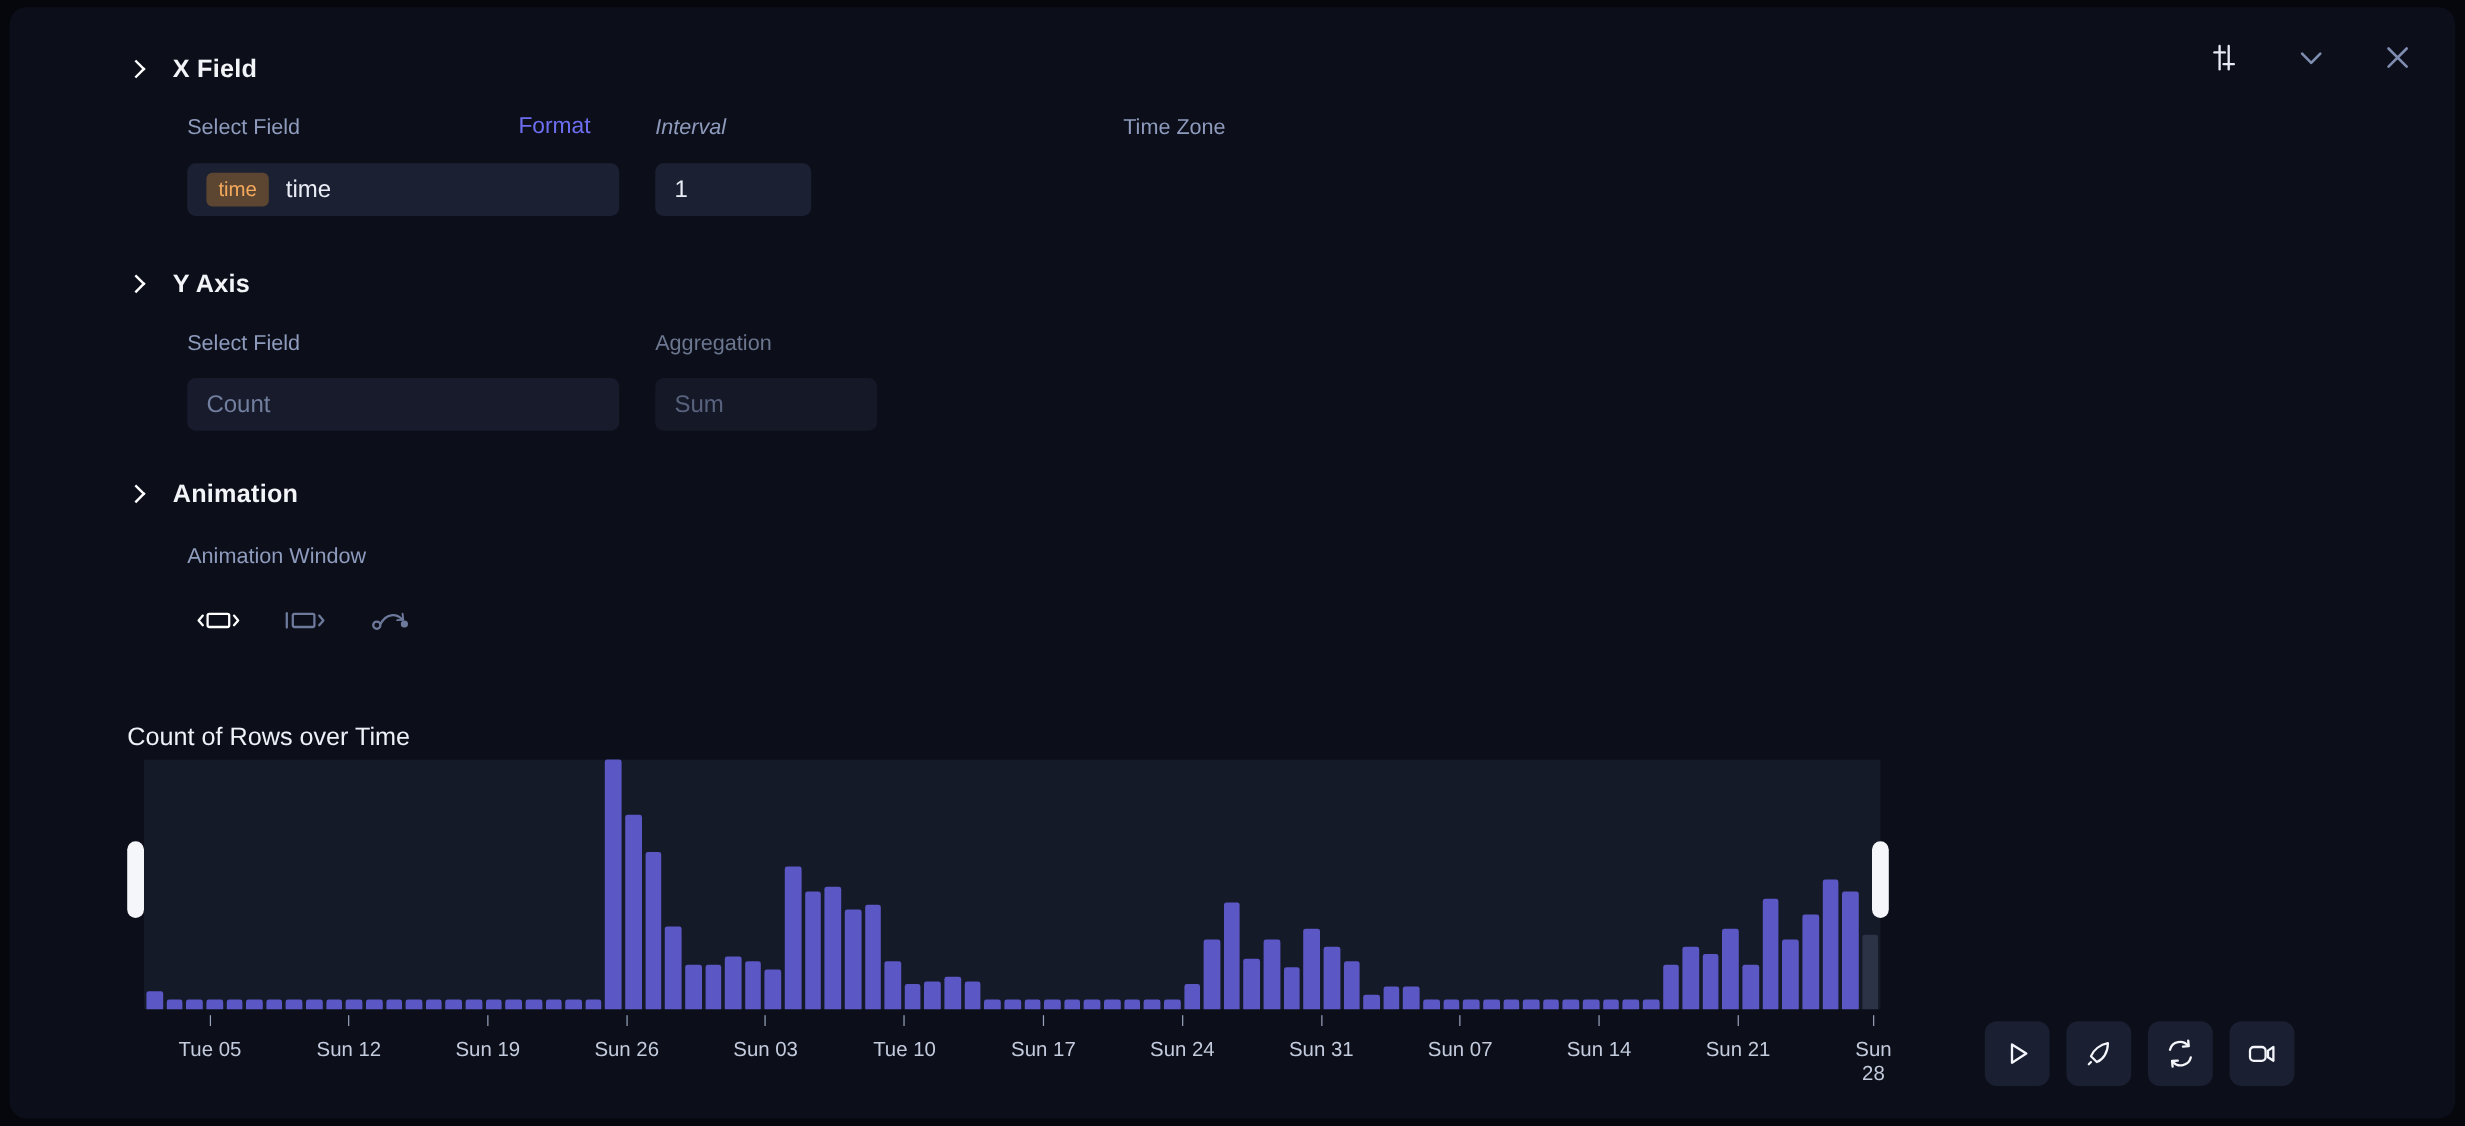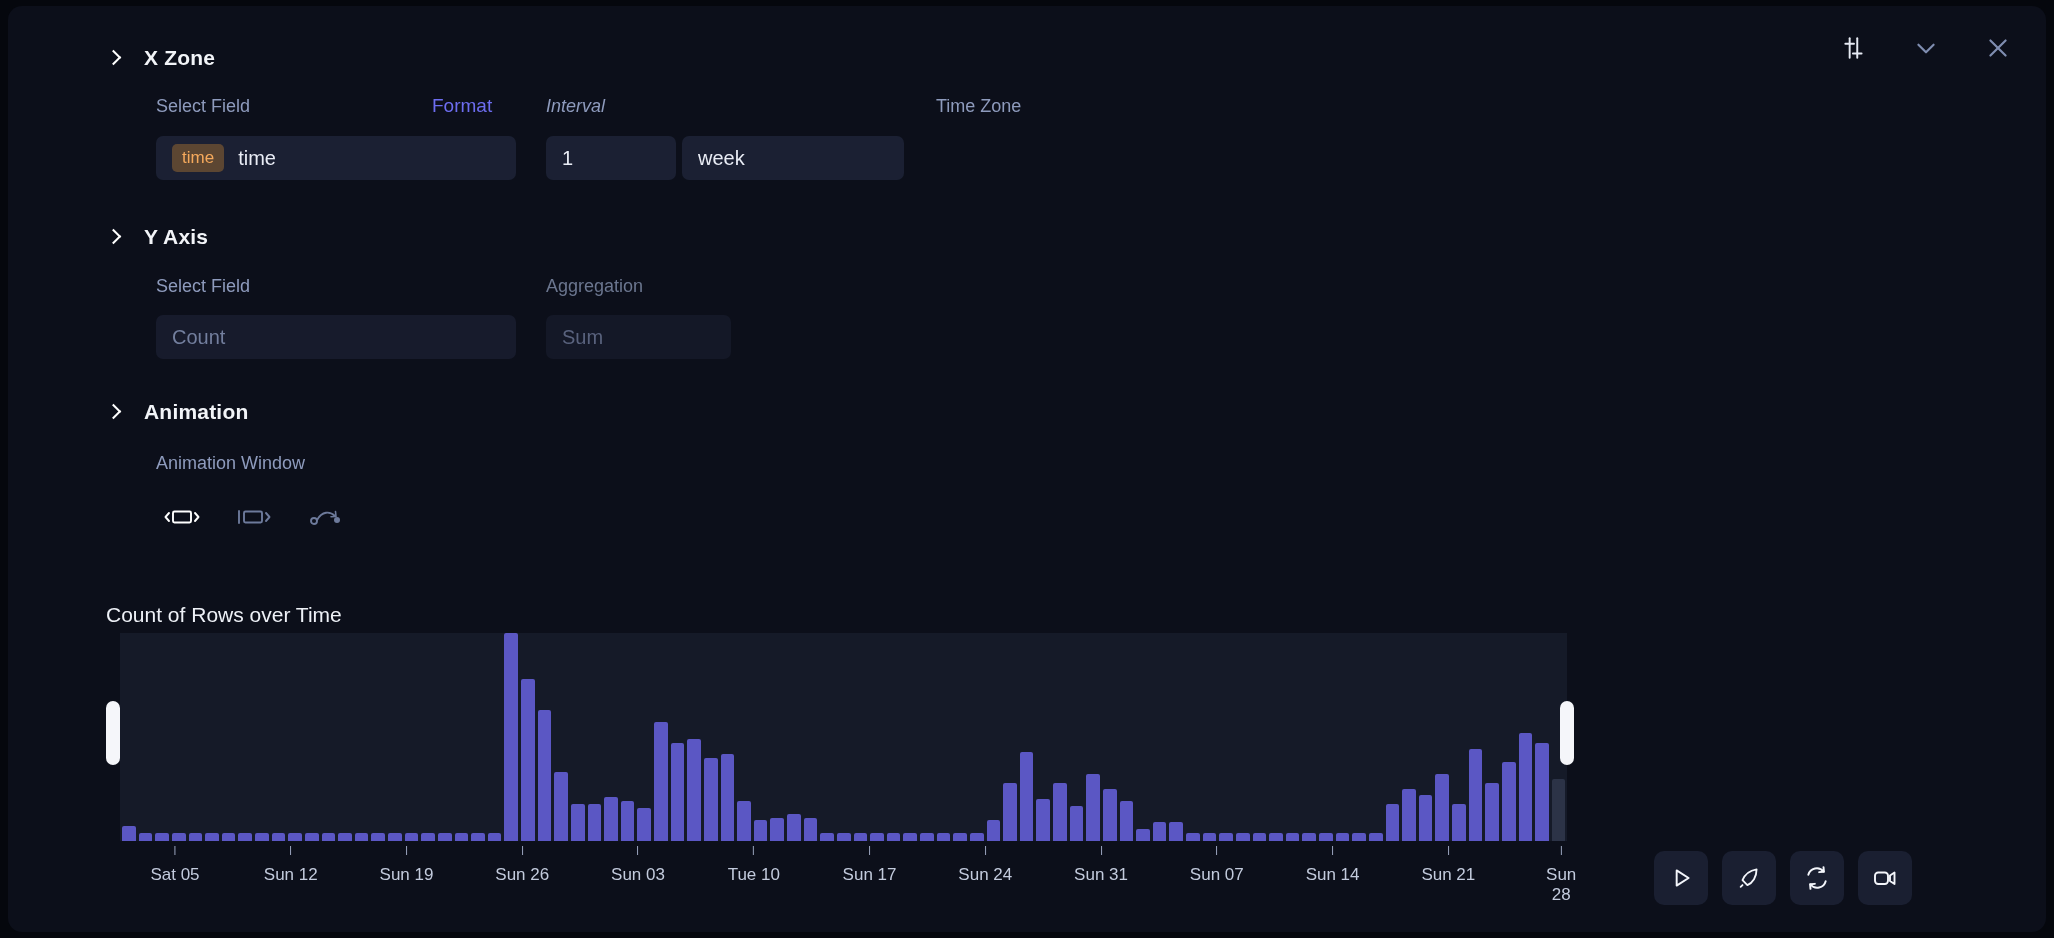--- a/index.html
+++ b/index.html
@@ -187,37 +187,34 @@
     <button class="tb-btn" title="Close">
       <svg width="26" height="26" viewBox="0 0 24 24" fill="none" stroke="#7f8db0" stroke-width="2" stroke-linecap="round">
         <line x1="5" y1="5" x2="19" y2="19"></line>
           <line x1="19" y1="5" x2="5" y2="19"></line>
       </svg>
     </button>
   </div>
 
   <div class="section-head" style="left:98px; top:40px;">
     <span class="chev"></span>
-    <span class="section-title">X Zone</span>
+    <span class="section-title">X Field</span>
   </div>
 
   <div class="field-label" style="left:148px; top:90px;">Select Field</div>
   <div class="format-link" style="left:424px; top:89px;">Format</div>
   <div class="field-label" style="left:538px; top:90px;font-style:italic;">Interval</div>
   <div class="field-label" style="left:928px; top:90px;">Time Zone</div>
 
   <div class="input-box" style="left:148px; top:130px; width:360px; height:44px;">
     <span class="pill">time</span>
     <span class="val">time</span>
   </div>
   <div class="input-box" style="left:538px; top:130px; width:130px; height:44px;">
     <span class="val">1</span>
-  </div>
-  <div class="input-box" style="left:674px; top:130px; width:222px; height:44px;">
-    <span class="val">week</span>
   </div>
 
   <div class="section-head" style="left:98px; top:219px;">
     <span class="chev"></span>
     <span class="section-title">Y Axis</span>
   </div>
 
   <div class="field-label" style="left:148px; top:270px;">Select Field</div>
   <div class="field-label" style="left:538px; top:270px; color:#6b768f;">Aggregation</div>
 
@@ -350,21 +347,21 @@
       <div class="bar" title="wk84: 38" style="height: 38%;"></div>
       <div class="bar" title="wk85: 52" style="height: 52%;"></div>
       <div class="bar" title="wk86: 47" style="height: 47%;"></div>
       <div class="bar dim" title="wk87: 30" style="height: 30%;"></div>
     </div>
 
   <div class="handle" style="left:98px; top:695px;"></div>
   <div class="handle" style="left:1552px; top:695px;"></div>
 
   <div class="ticks" id="ticks" style="left:112px; top:840px; width:1447px; height:50px;">
-      <div class="tick" style="left: 3.8%;"><span class="mark"></span><span>Sat 05</span></div>
+      <div class="tick" style="left: 3.8%;"><span class="mark"></span><span>Tue 05</span></div>
       <div class="tick" style="left: 11.8%;"><span class="mark"></span><span>Sun 12</span></div>
       <div class="tick" style="left: 19.8%;"><span class="mark"></span><span>Sun 19</span></div>
       <div class="tick" style="left: 27.8%;"><span class="mark"></span><span>Sun 26</span></div>
       <div class="tick" style="left: 35.8%;"><span class="mark"></span><span>Sun 03</span></div>
       <div class="tick" style="left: 43.8%;"><span class="mark"></span><span>Tue 10</span></div>
       <div class="tick" style="left: 51.8%;"><span class="mark"></span><span>Sun 17</span></div>
       <div class="tick" style="left: 59.8%;"><span class="mark"></span><span>Sun 24</span></div>
       <div class="tick" style="left: 67.8%;"><span class="mark"></span><span>Sun 31</span></div>
       <div class="tick" style="left: 75.8%;"><span class="mark"></span><span>Sun 07</span></div>
       <div class="tick" style="left: 83.8%;"><span class="mark"></span><span>Sun 14</span></div>

